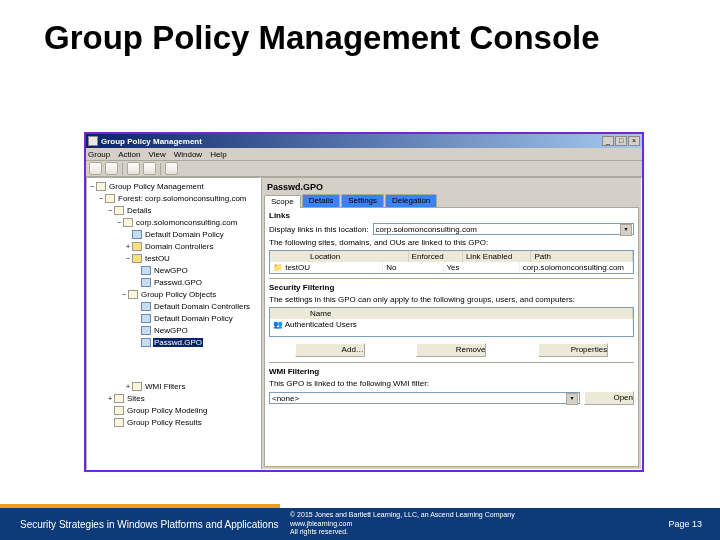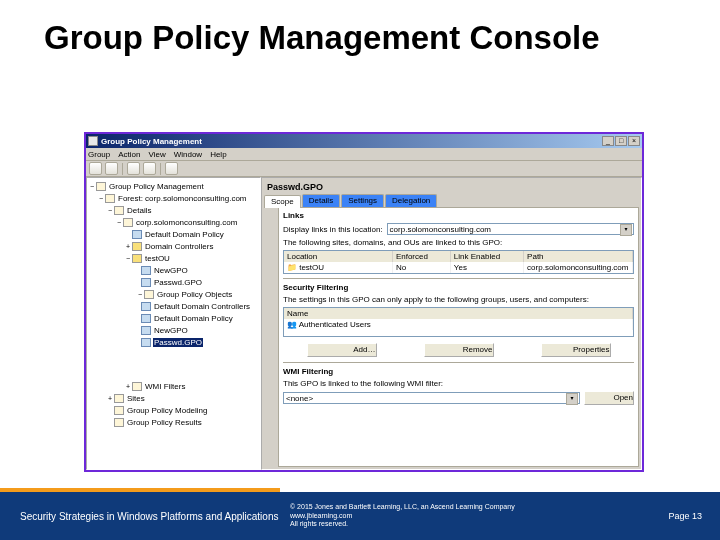--- a/index.html
+++ b/index.html
@@ -127,21 +127,20 @@
   .tab.active { background:#fff; position:relative; top:1px;}
   .tabpanel {
     flex:1;
     background:#fff;
     border:1px solid #aca899;
     padding:3px 4px;
     display:flex;
     flex-direction:column;
     gap:3px;
     overflow:hidden;
-    margin-left:14px;
   }
   .section-lbl { font-weight:bold; font-size:8px;}
   .row { display:flex; align-items:center; gap:4px;}
   .field {
     border:1px solid #7f9db9;
     background:#fff;
     height:12px;
     padding:0 2px;
     font-size:8px;
     display:flex;
@@ -151,38 +150,38 @@
   .dropdown::after{
     content:"▾"; position:absolute; right:1px; top:0;
     width:10px; height:10px; background:#d4d0c8; border:1px solid #aca899;
     font-size:6px; text-align:center; line-height:9px;
   }
   .grid {
     border:1px solid #7f9db9;
     background:#fff;
     font-size:8px;
   }
-  .grid-head { display:flex; background:#ece9d8;}
+  .grid-head { display:flex; background:#ece9d8;padding-left:37px;}
   .gh { border-right:1px solid #d4d0c8; padding:1px 3px; font-size:8px;}
   .grid-row { display:flex; }
   .gc { padding:1px 3px; border-right:1px solid #f0f0f0;}
   .btnrow { display:flex; justify-content:space-around; padding:3px 0 1px;}
   .btn {
     width:70px; height:14px;
     border:1px outset #fff;
     background:#ece9d8;
     font-size:8px;
     text-align:right;
     line-height:12px;
   }
   .divline { height:1px; background:#aca899; margin:1px 0;}
   
   .footer {
     position:absolute;
-    left:0; bottom:0; width:100%; height:48px;
+    left:0; bottom:0; width:100%; height:32px;
     background:#0f3a7a;
     display:flex;
     align-items:center;
     color:#fff;
     font-size:8px;
   }
   .footer .accent {
     position:absolute; left:0; top:-4px; height:4px; width:280px;
     background:#f49b1b;
   }
@@ -269,21 +268,21 @@
         <div class="tree-item" style="padding-left: 45px;">
           <span class="twist"></span>
           <span class="ticon2 ticon-gpo"></span>
           <span class="lbl">NewGPO</span>
         </div>
         <div class="tree-item" style="padding-left: 45px;">
           <span class="twist"></span>
           <span class="ticon2 ticon-gpo"></span>
           <span class="lbl">Passwd.GPO</span>
         </div>
-        <div class="tree-item" style="padding-left: 48px;">
+        <div class="tree-item" style="padding-left: 32px;">
           <span class="twist">−</span>
           <span class="ticon2 ticon-fold"></span>
           <span class="lbl">Group Policy Objects</span>
         </div>
         <div class="tree-item" style="padding-left: 45px;">
           <span class="twist"></span>
           <span class="ticon2 ticon-gpo"></span>
           <span class="lbl">Default Domain Controllers</span>
         </div>
         <div class="tree-item" style="padding-left: 45px;">

